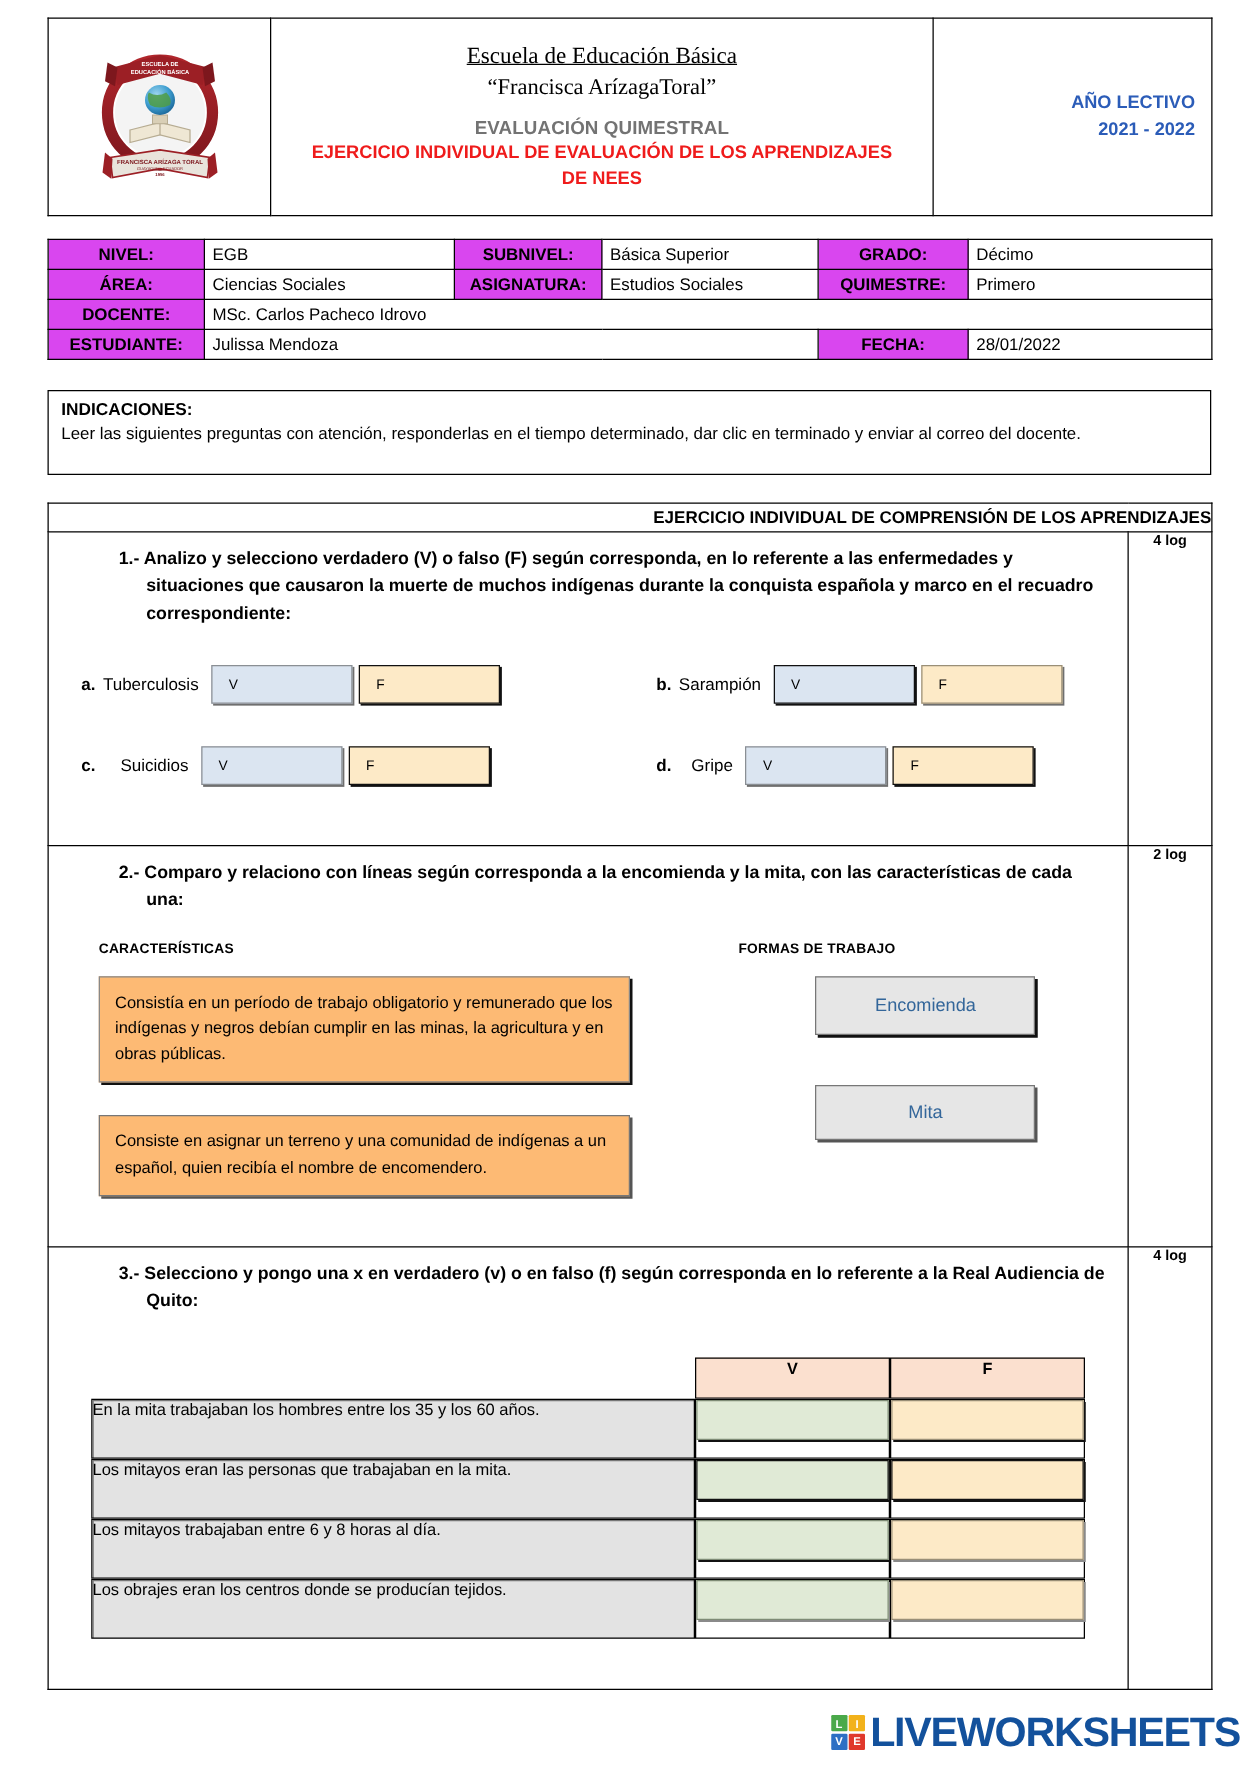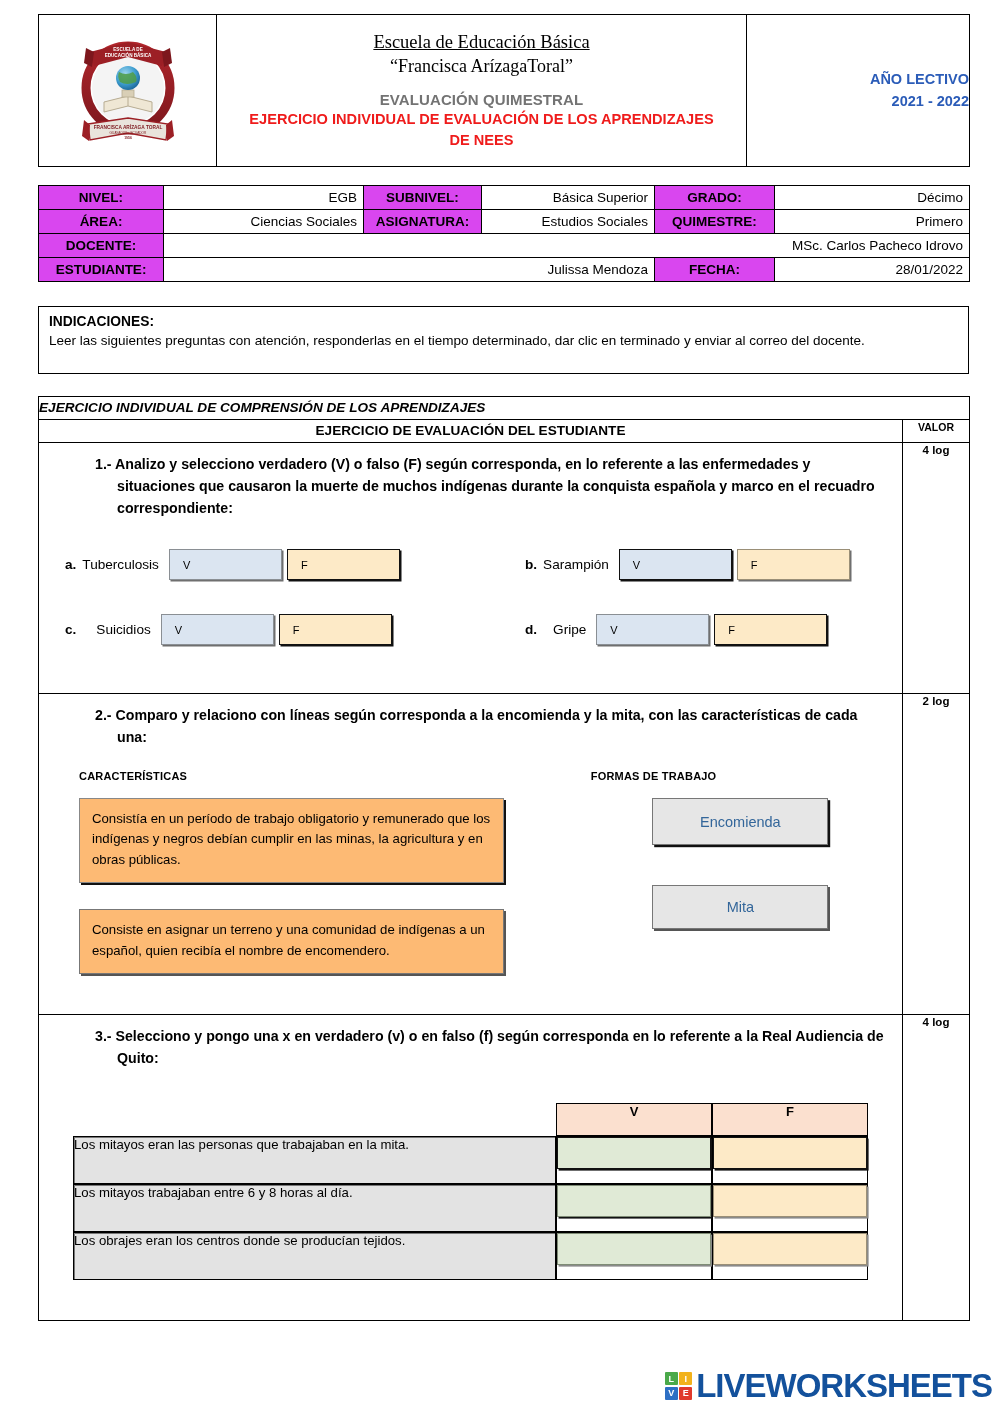--- a/index.html
+++ b/index.html
@@ -19,21 +19,21 @@
   
   .header-table {
     width: 931px;
     border-collapse: collapse;
     border: 1.5px solid #000;
     table-layout: fixed;
   }
   .header-table td {
     border: 1.5px solid #000;
     vertical-align: middle;
-    padding: 0;
+    padding: 13px;
   }
   .logo-cell { width: 178px; height: 152px; text-align: center; }
   .title-cell { width: 530px; text-align: center; padding: 6px 4px; }
   .year-cell  { width: 223px; text-align: right; }
 
   .crest { width: 100px; height: 126px; display:inline-block; position: relative; }
   .crest svg { display:block; }
 
   .school-name {
     font-family: "Liberation Serif", serif;
@@ -71,21 +71,21 @@
     height: 24px;
     font-size: 13.5px;
     padding: 2px 6px;
   }
   .info-table td.lbl {
     background: #d946ef;
     font-weight: bold;
     text-align: center;
     font-size: 13.5px;
   }
-  .info-table td.val { background:#ffffff; text-align: right; }
+  .info-table td.val { background:#ffffff; text-align: left; }
 
   
   .indic {
     width: 931px;
     border: 1.5px solid #000;
     margin-top: 24px;
     padding: 7px 10px 10px 10px;
     min-height: 68px;
   }
   .indic-title { font-size: 13.8px; font-weight: bold; }
@@ -94,22 +94,22 @@
   
   .ex-table {
     width: 931px;
     border-collapse: collapse;
     margin-top: 22px;
     border: 1.5px solid #000;
     table-layout: fixed;
   }
   .ex-table td { border: 1px solid #000; vertical-align: top; }
   .ex-head-1 {
-    text-align: left; font-weight: bold; font-size: 13.6px;
-    padding: 3px 0 4px; height: 22px; font-style: italic;
+    text-align: right; font-weight: bold; font-size: 13.6px;
+    padding: 3px 0 4px; height: 22px;
   }
   .ex-head-2 {
     text-align: center; font-weight: bold; font-size: 13.6px;
     padding: 3px 0 4px; height: 22px;
   }
   .valor-head {
     width: 67px; text-align:center; font-weight:bold; font-size: 10.5px;
     vertical-align: middle;
   }
   .valor-cell {
@@ -351,24 +351,20 @@
   <table class="ex-table">
     <colgroup>
         <col style="width:864px">
         <col style="width:67px">
       </colgroup>
 
     <tbody>
         <tr>
       <td class="ex-head-1" colspan="2">EJERCICIO INDIVIDUAL DE COMPRENSIÓN DE LOS APRENDIZAJES</td>
     </tr>
-    <tr>
-      <td class="ex-head-2">EJERCICIO DE EVALUACIÓN DEL ESTUDIANTE</td>
-      <td class="valor-head">VALOR</td>
-    </tr>
 
     <tr>
       <td class="q-cell">
         <div class="q-title">1.- Analizo y selecciono verdadero (V) o falso (F) según corresponda, en lo referente a las enfermedades y situaciones que causaron la muerte de muchos indígenas durante la conquista española y marco en el recuadro correspondiente:</div>
 
         <div class="q1-grid">
           <div class="q1-row">
             <div class="q1-item left">
               <span class="q1-letter">a.</span>
               <span class="q1-label">Tuberculosis</span>
@@ -428,20 +424,29 @@
 
         <div class="q3-wrap">
           <table class="q3-table">
             <tbody>
                   <tr>
               <td class="q3-spacer"></td>
               <td class="q3-hdr">V</td>
               <td class="q3-hdr">F</td>
             </tr>
             <tr>
+              <td class="q3-stmt">En la mita trabajaban los hombres entre los 35 y los 60 años.</td>
+              <td class="q3-cellwrap">
+                      <div class="chk v"></div>
+                    </td>
+              <td class="q3-cellwrap">
+                      <div class="chk f"></div>
+                    </td>
+            </tr>
+            <tr>
               <td class="q3-stmt">Los mitayos eran las personas que trabajaban en la mita.</td>
               <td class="q3-cellwrap">
                       <div class="chk v" style="border:1.8px solid #111"></div>
                     </td>
               <td class="q3-cellwrap">
                       <div class="chk f" style="border:1.8px solid #111"></div>
                     </td>
             </tr>
             <tr>
               <td class="q3-stmt">Los mitayos trabajaban entre 6 y 8 horas al día.</td>

